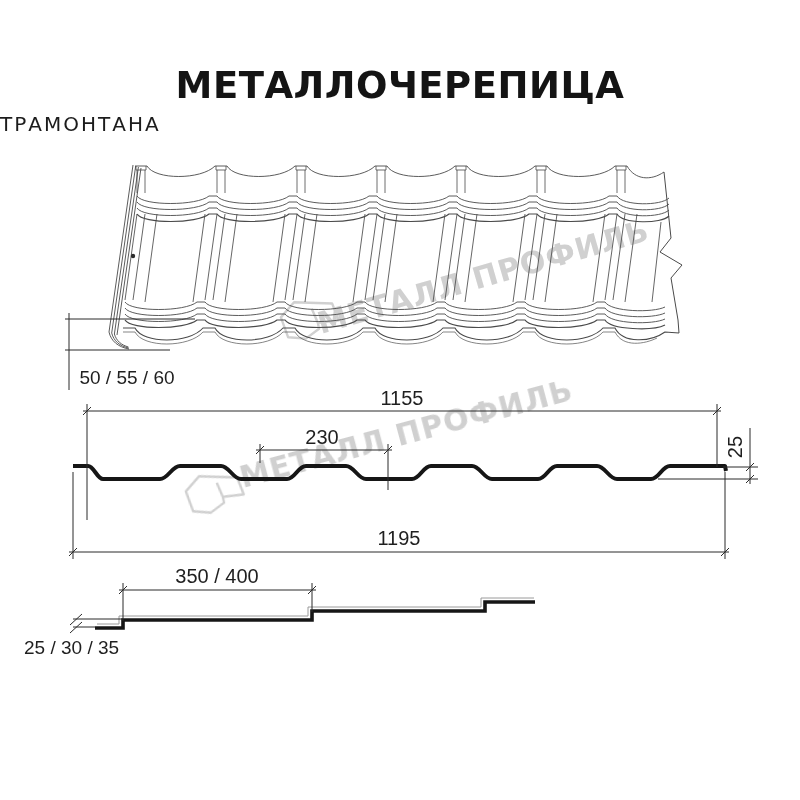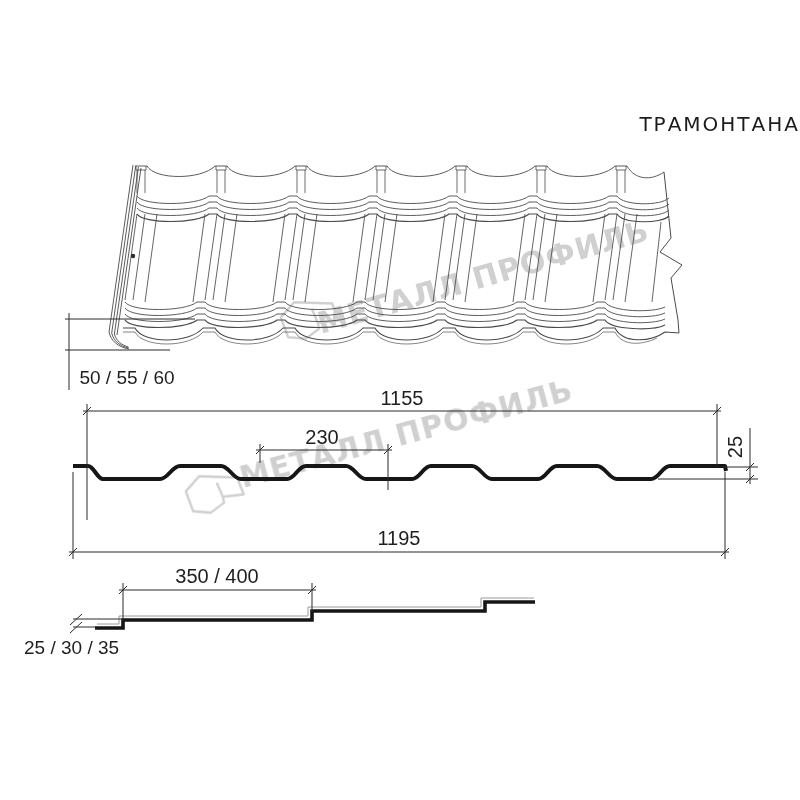--- a/index.html
+++ b/index.html
@@ -2,34 +2,35 @@
 <html><head>
 <meta charset="utf-8">
 <style>
   html,body{margin:0;padding:0;}
   body{width:800px;height:800px;background:#ffffff;position:relative;overflow:hidden;
        font-family:"Liberation Sans",sans-serif;}
   .page{position:absolute;inset:0;background:#fff;}
   .title{position:absolute;left:0;top:64px;width:800px;text-align:center;
          font-family:"DejaVu Sans",sans-serif;font-weight:800;font-size:37px;
          letter-spacing:.5px;color:#141414;}
-  .subtitle{position:absolute;left:0;top:112px;width:800px;text-align:right;
+  .subtitle{position:absolute;left:0;top:112px;width:800px;text-align:left;
          font-family:"DejaVu Sans",sans-serif;font-weight:500;font-size:20px;
          letter-spacing:2px;color:#1c1c1c;}
   svg text{font-family:"Liberation Sans",sans-serif;fill:#1f1f1f;}
   svg .dim{font-size:20px;}
   svg .dim-sm{font-size:19px;}
   svg .wm-text{font-family:"DejaVu Sans",sans-serif;font-weight:700;font-size:30px;
          fill:#cbcbcb;letter-spacing:1px;}
 </style>
 </head>
 <body>
 
 <div class="page">
 
+  <div class="title">МЕТАЛЛОЧЕРЕПИЦА</div>
   <div class="subtitle">ТРАМОНТАНА</div>
 
   <svg width="800" height="800" viewBox="0 0 800 800" style="position:absolute;left:0;top:0;">
 
     <g opacity="0.9">
       <g transform="translate(267,305) rotate(-12)">
         <path d="M27,3 L11,15 L14,36 L31,41 L46,34 L46,28 L67,30 L64,12 Z M46,28 L43,13" fill="none" stroke="#cbcbcb" stroke-width="2.4" stroke-linejoin="round"></path>
       </g>
       <text class="wm-text" transform="translate(321,334) rotate(-16)">МЕТАЛЛ ПРОФИЛЬ</text>
     </g>

